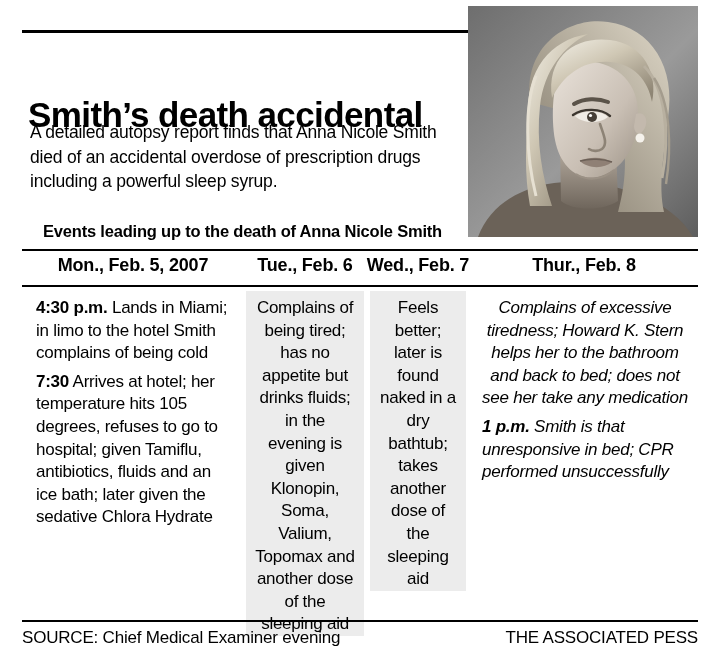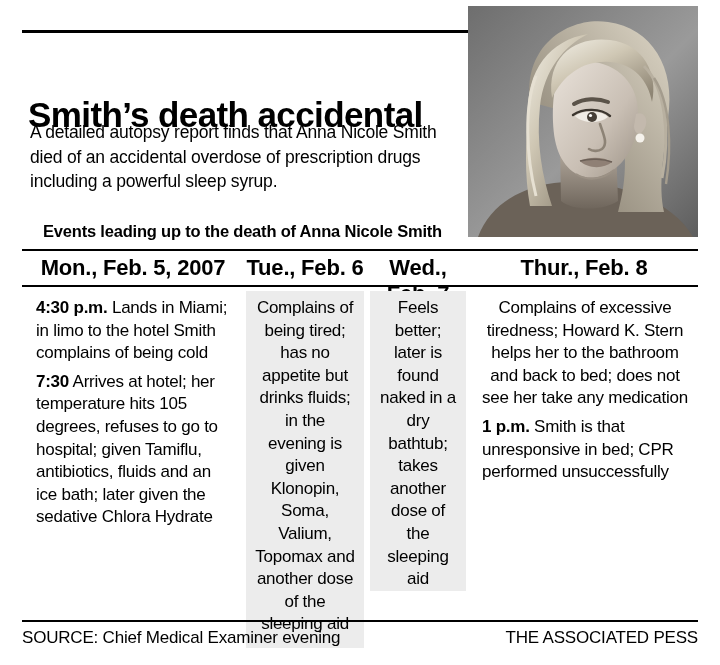--- a/index.html
+++ b/index.html
@@ -107,21 +107,21 @@
   .colheads {
     position: absolute;
     left: 22px;
     top: 255px;
     width: 676px;
     height: 28px;
   }
   .colhead {
     position: absolute;
     top: 0;
-    font-size: 22px;
+    font-size: 18px;
     font-weight: bold;
     text-align: center;
     letter-spacing: -0.2px;
   }
   .ch0 { left: 0px;   width: 222px; }
   .ch1 { left: 222px; width: 122px; }
   .ch2 { left: 344px; width: 104px; }
   .ch3 { left: 448px; width: 228px; }
 
   
@@ -138,23 +138,23 @@
     box-sizing: border-box;
     font-size: 17px;
     line-height: 22.6px;
     letter-spacing: -0.25px;
   }
   .col p { margin: 0 0 0 0; }
   .col p + p { margin-top: 6px; }
   .shade { background: #ececec; }
 
   .c0 { left: 6px;   width: 210px; padding: 6px 8px 0 8px; text-align: center; }
-  .c1 { left: 224px; width: 118px; padding: 6px 8px 12px 8px; text-align: center; }
+  .c1 { left: 224px; width: 118px; padding: 6px 8px 0 8px; text-align: center; }
   .c2 { left: 348px; width: 96px;  padding: 6px 8px 0 8px; text-align: center; }
-  .c3 { left: 452px; width: 222px; padding: 6px 8px 0 8px; text-align: center; }
+  .c3 { left: 452px; width: 222px; padding: 6px 8px 0 8px; text-align: center; font-style: italic; }
 
   .c0 { text-align: left; }
   .c3 { text-align: left; }
 
   b.lead { font-weight: bold; }
 
   
   .source {
     position: absolute;
     left: 22px;

